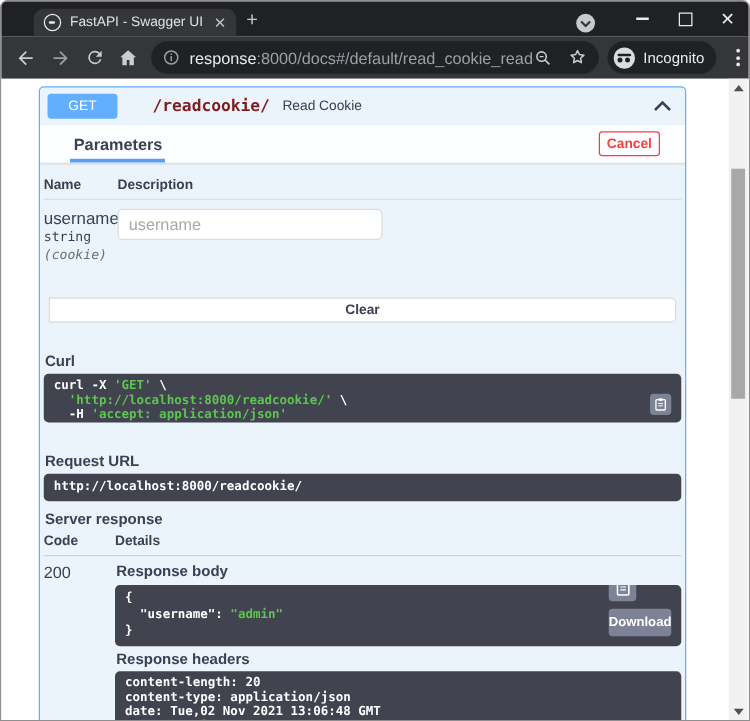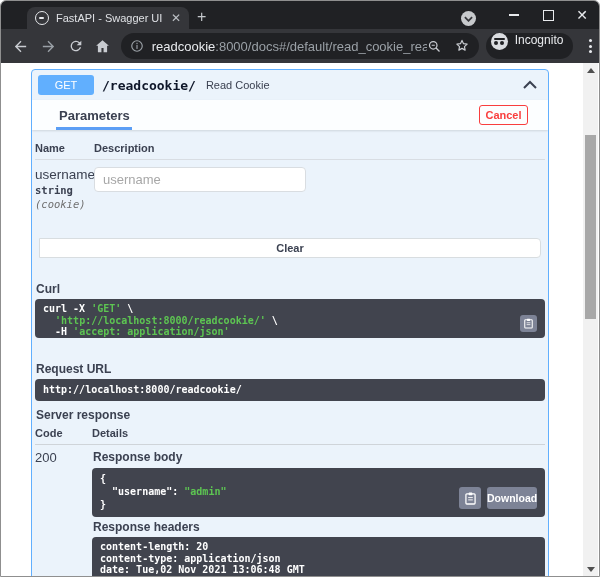--- a/index.html
+++ b/index.html
@@ -30,58 +30,58 @@
   #toolbar { position:absolute; left:0; top:28px; width:100%; height:34px; background:#35363a;
              display:flex; align-items:center; }
   .nav-ic { width:28px; height:28px; display:flex; align-items:center; justify-content:center; }
   #toolbar svg { display:block; }
   .omnibox { margin-left:4px; width:358px; height:26px; border-radius:13px; background:#202124;
              display:flex; align-items:center; padding:0 9px; }
   .omni-url { font-size:13px; margin-left:8px; white-space:nowrap; overflow:hidden; flex:1; }
   .omni-host { color:#e8eaed; }
   .omni-rest { color:#9aa0a6; }
   .incog-chip { margin-left:7px; height:26px; border-radius:13px; background:#202124;
-                display:flex; padding:0 10px 0 5px; }
+                display:flex; align-items:center; padding:0 10px 0 5px; }
   .incog-circle { width:17px; height:17px; border-radius:50%; background:#dadce0; position:relative; }
   .incog-circle::before { content:""; position:absolute; left:3px; top:5px; width:11px; height:2px;
                           background:#202124; border-radius:1px; }
   .incog-circle::after { content:""; position:absolute; left:3.5px; top:8px; width:4px; height:4px;
                          border-radius:50%; background:#202124; box-shadow:6px 0 0 #202124; }
   .incog-label { color:#e8eaed; font-size:12px; margin-left:7px; }
   .menu-dots { margin-left:8px; width:18px; display:flex; flex-direction:column; align-items:center; gap:2.5px; }
   .menu-dots i { width:3px; height:3px; border-radius:50%; background:#e8eaed; }
 
   
   #page { position:absolute; left:0; top:62px; width:100%; height:515px; background:#fff; }
 
   #opblock { position:absolute; left:30px; top:6px; width:518px; height:560px;
              background:#ebf3fb; border:1px solid #61affe; border-radius:4px; overflow:hidden; }
 
   .summary { height:30px; display:flex; align-items:center; padding:0 8px 0 6px; }
   .method-badge { width:56px; height:20px; background:#61affe; border-radius:3px; color:#fff;
                   font-size:11px; font-weight:normal; display:flex; align-items:center; justify-content:center; }
   .op-path { font-family:"DejaVu Sans Mono", monospace; font-weight:bold; font-size:13px;
-             color:#0f172a; margin-left:8px; }
+             color:#7f1d1d; margin-left:28px; }
   .op-summary { font-size:11px; color:#3b4151; margin-left:10px; flex:1; }
   .collapse { width:20px; height:20px; display:flex; align-items:center; justify-content:center; }
 
   .sec-header { height:30px; background:rgba(255,255,255,.85); box-shadow:0 1px 2px rgba(0,0,0,.12);
                 display:flex; align-items:center; justify-content:space-between; padding:0 4px 0 0; position:relative; }
   .sec-title { font-size:13px; font-weight:bold; color:#3b4151; padding:0 2px 0 3px; height:100%;
                display:flex; align-items:center;margin-left:24px; }
   .sec-title.tab-active { border-bottom:3px solid #5b9ef5; padding-top:3px; }
   .cancel-btn { width:49px; height:20px; border:1.5px solid #f93e3e; border-radius:3px; background:transparent;
                 color:#f93e3e; font-size:11px; font-weight:bold; font-family:inherit; margin-right:16px; }
 
   .params-wrap { padding:12px 3px 0 3px; }
   .thead { display:grid; grid-template-columns:59px 1fr; font-size:11px; font-weight:bold; color:#3b4151;
            padding:0 0 5px 0; border-bottom:1px solid #d8dde3; }
   .prow { display:grid; grid-template-columns:59px 1fr; padding-top:7px; }
   .p-name { font-size:13.5px; color:#3b4151; }
-  .p-type { font-family:"DejaVu Sans Mono", monospace; font-size:10.5px; font-weight:bold; color:#3b4151; margin-top:2px; }
+  .p-type { font-family:"DejaVu Sans Mono", monospace; font-size:10.5px; font-weight:normal; color:#3b4151; margin-top:2px; }
   .p-in { font-family:"DejaVu Sans Mono", monospace; font-size:10.5px; font-style:italic; color:#707070; margin-top:2px; }
   .p-input { width:212px; height:25px; border:1px solid #d9dde1; border-radius:4px; background:#fff;
              font-size:13px; color:#3b4151; padding:0 8px; font-family:inherit; }
   .p-input::placeholder { color:#a7a7a7; }
 
   .exec-bar { display:flex; margin:28px 4px 0 4px; height:20px; }
   .exec-btn { flex:1; background:#4990e2; border:none; border-radius:4px 0 0 4px; color:#fff;
               font-size:11px; font-weight:bold; font-family:inherit; }
   .clear-btn { flex:1; background:#fff; border:1px solid #d8dde0; border-radius:0 4px 4px 0; color:#3b4151;
                font-size:11px; font-weight:bold; font-family:inherit; }
@@ -165,21 +165,21 @@
       <svg width="17" height="17" viewBox="0 0 24 24">
           <path d="M12 3l-9 8h2.5v9h5v-6h3v6h5v-9H21z" fill="#c9ccd1"></path>
         </svg>
     </div>
     <div class="omnibox">
       <svg width="14" height="14" viewBox="0 0 24 24">
           <circle cx="12" cy="12" r="9" fill="none" stroke="#9aa0a6" stroke-width="2"></circle>
           <rect x="11" y="10" width="2" height="7" fill="#9aa0a6"></rect>
           <rect x="11" y="6.5" width="2" height="2" fill="#9aa0a6"></rect>
         </svg>
-      <span class="omni-url"><span class="omni-host">readcookie</span><span class="omni-rest">:8000/docs#/default/read_cookie_readcookie__get</span></span>
+      <span class="omni-url"><span class="omni-host">response</span><span class="omni-rest">:8000/docs#/default/read_cookie_readcookie__get</span></span>
       <svg width="15" height="15" viewBox="0 0 24 24" style="margin-right:12px">
           <circle cx="10" cy="10" r="6" fill="none" stroke="#c9ccd1" stroke-width="2"></circle>
           <line x1="14.5" y1="14.5" x2="20" y2="20" stroke="#c9ccd1" stroke-width="2"></line>
           <line x1="7.5" y1="10" x2="12.5" y2="10" stroke="#c9ccd1" stroke-width="1.6"></line>
         </svg>
       <svg width="16" height="16" viewBox="0 0 24 24">
           <path d="M12 3.6l2.3 4.9 5.4.7-4 3.7 1 5.3-4.7-2.6-4.7 2.6 1-5.3-4-3.7 5.4-.7z" fill="none" stroke="#c9ccd1" stroke-width="1.8" stroke-linejoin="round"></path>
         </svg>
     </div>
     <div class="incog-chip">
@@ -252,21 +252,21 @@
 
         <div class="rhead">
           <span>Code</span>
           <span>Details</span>
         </div>
 
         <div class="rrow">
           <div class="r-code">200</div>
           <div>
             <div class="blk-label">Response body</div>
-            <div class="code-block body-block"><div><span class="tok-w">{</span></div><div><span class="tok-w">  "username": </span><span class="tok-g">"admin"</span></div><div><span class="tok-w">}</span></div><div class="body-btns" style="position:absolute;">
+            <div class="code-block body-block"><div><span class="tok-w">{</span></div><div><span class="tok-w">  "username": </span><span class="tok-g">"admin"</span></div><div><span class="tok-w">}</span></div><div class="body-btns" style="position:absolute;flex-direction:column;">
                 <button class="copy-lg">
                   <svg width="11" height="13" viewBox="0 0 12 14">
                       <rect x="1" y="2" width="10" height="11" rx="1" fill="none" stroke="#fff" stroke-width="1.4"></rect>
                       <rect x="4" y="0.5" width="4" height="3" rx="0.5" fill="#fff"></rect>
                       <line x1="3.5" y1="6" x2="8.5" y2="6" stroke="#fff" stroke-width="1"></line>
                       <line x1="3.5" y1="8.5" x2="8.5" y2="8.5" stroke="#fff" stroke-width="1"></line>
                     </svg>
                 </button>
                 <button class="dl-btn">Download</button>
               </div></div>

